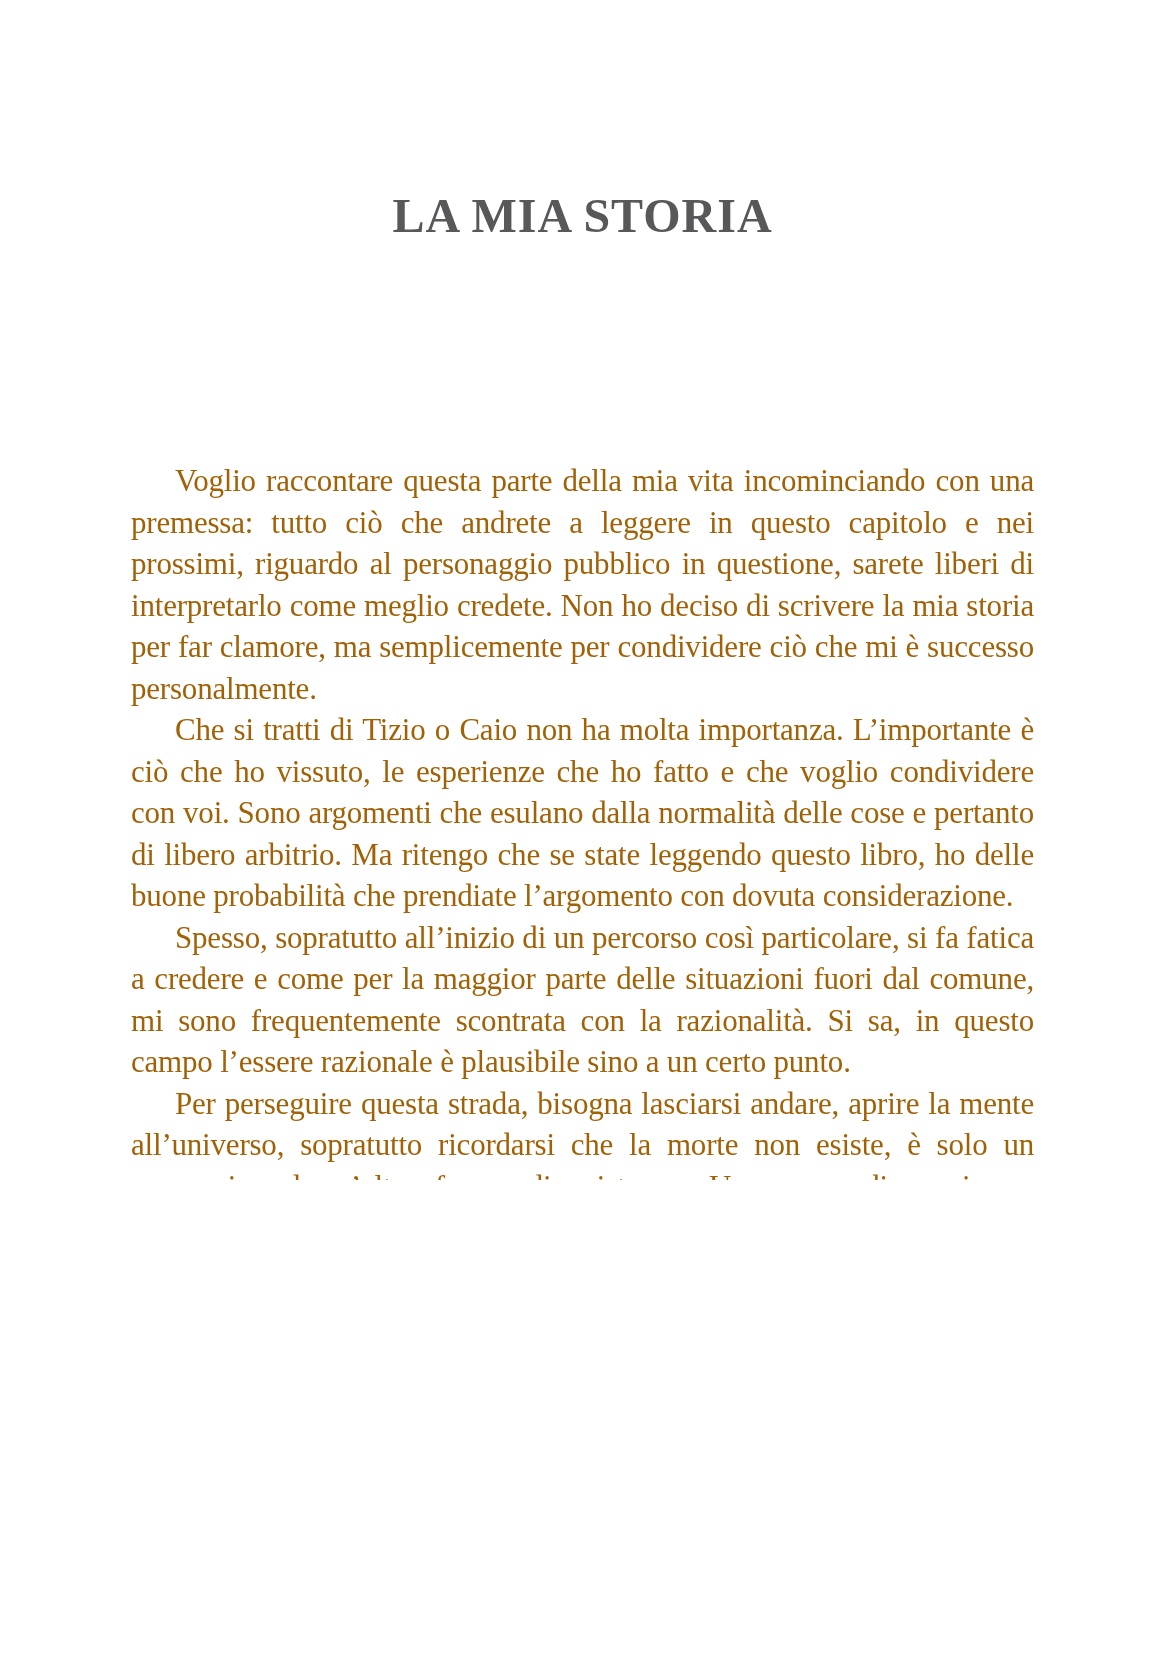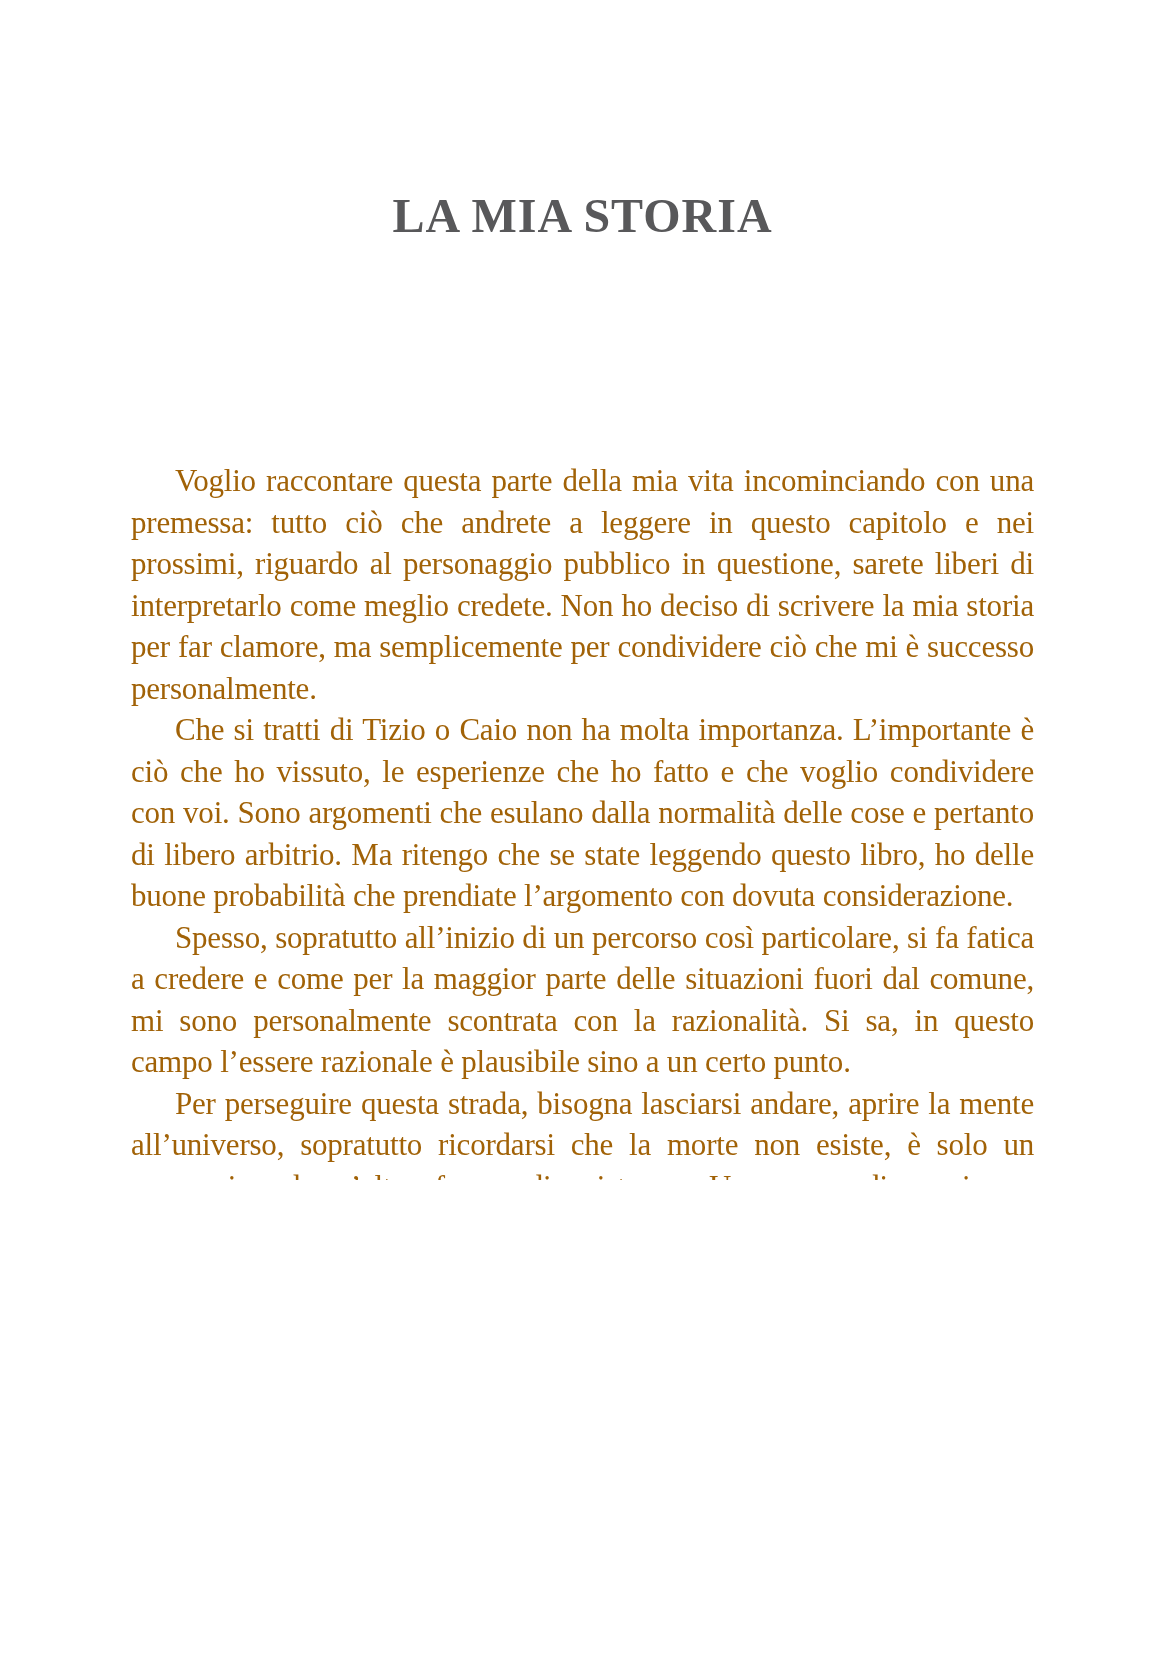--- a/index.html
+++ b/index.html
@@ -51,18 +51,18 @@
 </style>
 </head>
 <body>
 
 <div class="book-page">
   <h1 class="chapter-title">LA MIA STORIA</h1>
 
   <div class="body-text">
     <p class="para">Voglio raccontare questa parte della mia vita incominciando con una premessa: tutto ciò che andrete a leggere in questo capitolo e nei prossimi, riguardo al personaggio pubblico in questione, sarete liberi di interpretarlo come meglio credete. Non ho deciso di scrivere la mia storia per far clamore, ma semplicemente per condividere ciò che mi è successo personalmente.</p>
     <p class="para">Che si tratti di Tizio o Caio non ha molta importanza. L’importante è ciò che ho vissuto, le esperienze che ho fatto e che voglio condividere con voi. Sono argomenti che esulano dalla normalità delle cose e pertanto di libero arbitrio. Ma ritengo che se state leggendo questo libro, ho delle buone probabilità che prendiate l’argomento con dovuta considerazione.</p>
-    <p class="para">Spesso, sopratutto all’inizio di un percorso così particolare, si fa fatica a credere e come per la maggior parte delle situazioni fuori dal comune, mi sono personalmente scontrata con la razionalità. Si sa, in questo campo l’essere razionale è plausibile sino a un certo punto.</p>
+    <p class="para">Spesso, sopratutto all’inizio di un percorso così particolare, si fa fatica a credere e come per la maggior parte delle situazioni fuori dal comune, mi sono frequentemente scontrata con la razionalità. Si sa, in questo campo l’essere razionale è plausibile sino a un certo punto.</p>
     <p class="para">Per perseguire questa strada, bisogna lasciarsi andare, aprire la mente all’universo, sopratutto ricordarsi che la morte non esiste, è solo un passaggio ad un’altra forma di esistenza. Una presa di coscienza, soprattutto avvalorata dalle molte testimonianze di persone risvegliatesi dalla morte, ma anche dalle numerose esperienze raccolte in questi ultimi quindici anni. Siamo anime in cammino, vita per vita e che la nostra casa è un’altra.</p>
   </div>
 
   <div class="page-number">7</div>
 </div>
 
 </body></html>

